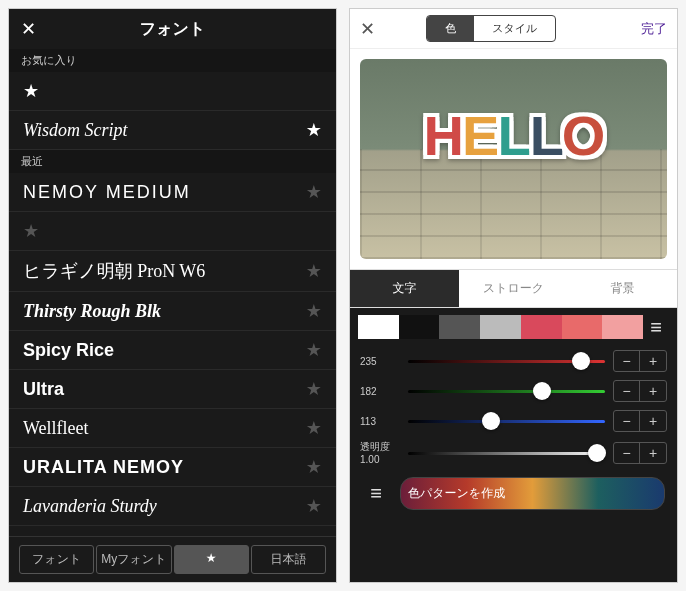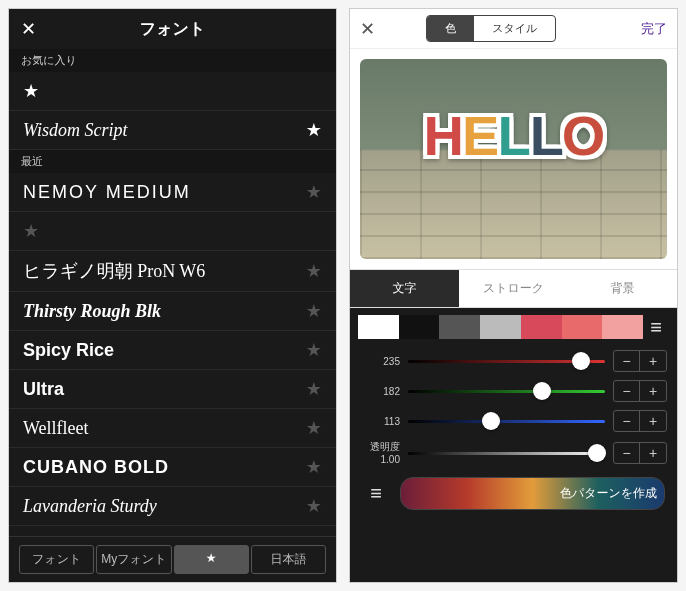--- a/index.html
+++ b/index.html
@@ -51,31 +51,31 @@
   .attrtabs{display:flex;border-top:1px solid #ddd;border-bottom:1px solid #ddd}
   .atab{flex:1;text-align:center;font-size:12px;padding:10px 0;color:#888;cursor:pointer}
   .atab.on{background:#2b2b2b;color:#fff}
 
   .dark{background:#1a1a1a;color:#ddd;flex:1;display:flex;flex-direction:column;padding-bottom:6px}
   .swatches{display:flex;align-items:center;height:30px;margin:4px 8px}
   .sw{flex:1;height:24px}
   .more{width:26px;color:#ddd;font-size:20px;text-align:center;cursor:pointer}
 
   .srow{display:flex;align-items:center;gap:8px;padding:4px 10px}
-  .srow .lbl{width:40px;font-size:10px;color:#ccc;text-align:right}
+  .srow .lbl{width:40px;font-size:10px;color:#ccc;}
   .track{flex:1;position:relative;height:20px}
   .bar{position:absolute;top:9px;left:0;right:0;height:3px;border-radius:2px}
   .thumb{position:absolute;top:1px;width:18px;height:18px;border-radius:50%;background:#fff;box-shadow:0 1px 3px rgba(0,0,0,.5);transform:translateX(-50%)}
   .pm{display:flex;gap:0;border:1px solid #555;border-radius:3px;overflow:hidden}
   .pm div{width:26px;height:20px;display:flex;align-items:center;justify-content:center;font-size:14px;color:#ccc;cursor:pointer}
   .pm div:first-child{border-right:1px solid #555}
 
   .footer2{display:flex;align-items:center;gap:10px;padding:8px 12px}
   .ham{color:#ddd;font-size:20px;cursor:pointer;width:28px;text-align:center}
-  .pattern{flex:1;text-align:right;font-size:12px;color:#fff;padding:7px;border:1px solid #444;border-radius:13px;
+  .pattern{flex:1;text-align:left;font-size:12px;color:#fff;padding:7px;border:1px solid #444;border-radius:13px;
     background:linear-gradient(90deg,#6b1e3a,#b53a2a,#e29c3a,#1d5f5f,#1a3a6e);cursor:pointer}
 </style>
 </head>
 <body>
 
 <div class="phone">
   <div class="hdr1">
     <div class="x">✕</div>
     <div class="ttl">フォント</div>
     <div style="width:24px"></div>
@@ -114,21 +114,21 @@
         </div>
         <div class="frow">
           <div class="name slab">Ultra</div>
           <div class="star">★</div>
         </div>
         <div class="frow">
           <div class="name wf">Wellfleet</div>
           <div class="star">★</div>
         </div>
         <div class="frow">
-          <div class="name ural">CUBANO BOLD</div>
+          <div class="name ural">URALITA NEMOY</div>
           <div class="star">★</div>
         </div>
         <div class="frow">
           <div class="name lav">Lavanderia Sturdy</div>
           <div class="star">★</div>
         </div>
       </div>
   </div>
   <div class="btabs" id="btabs">
       <div class="btab">フォント</div>

